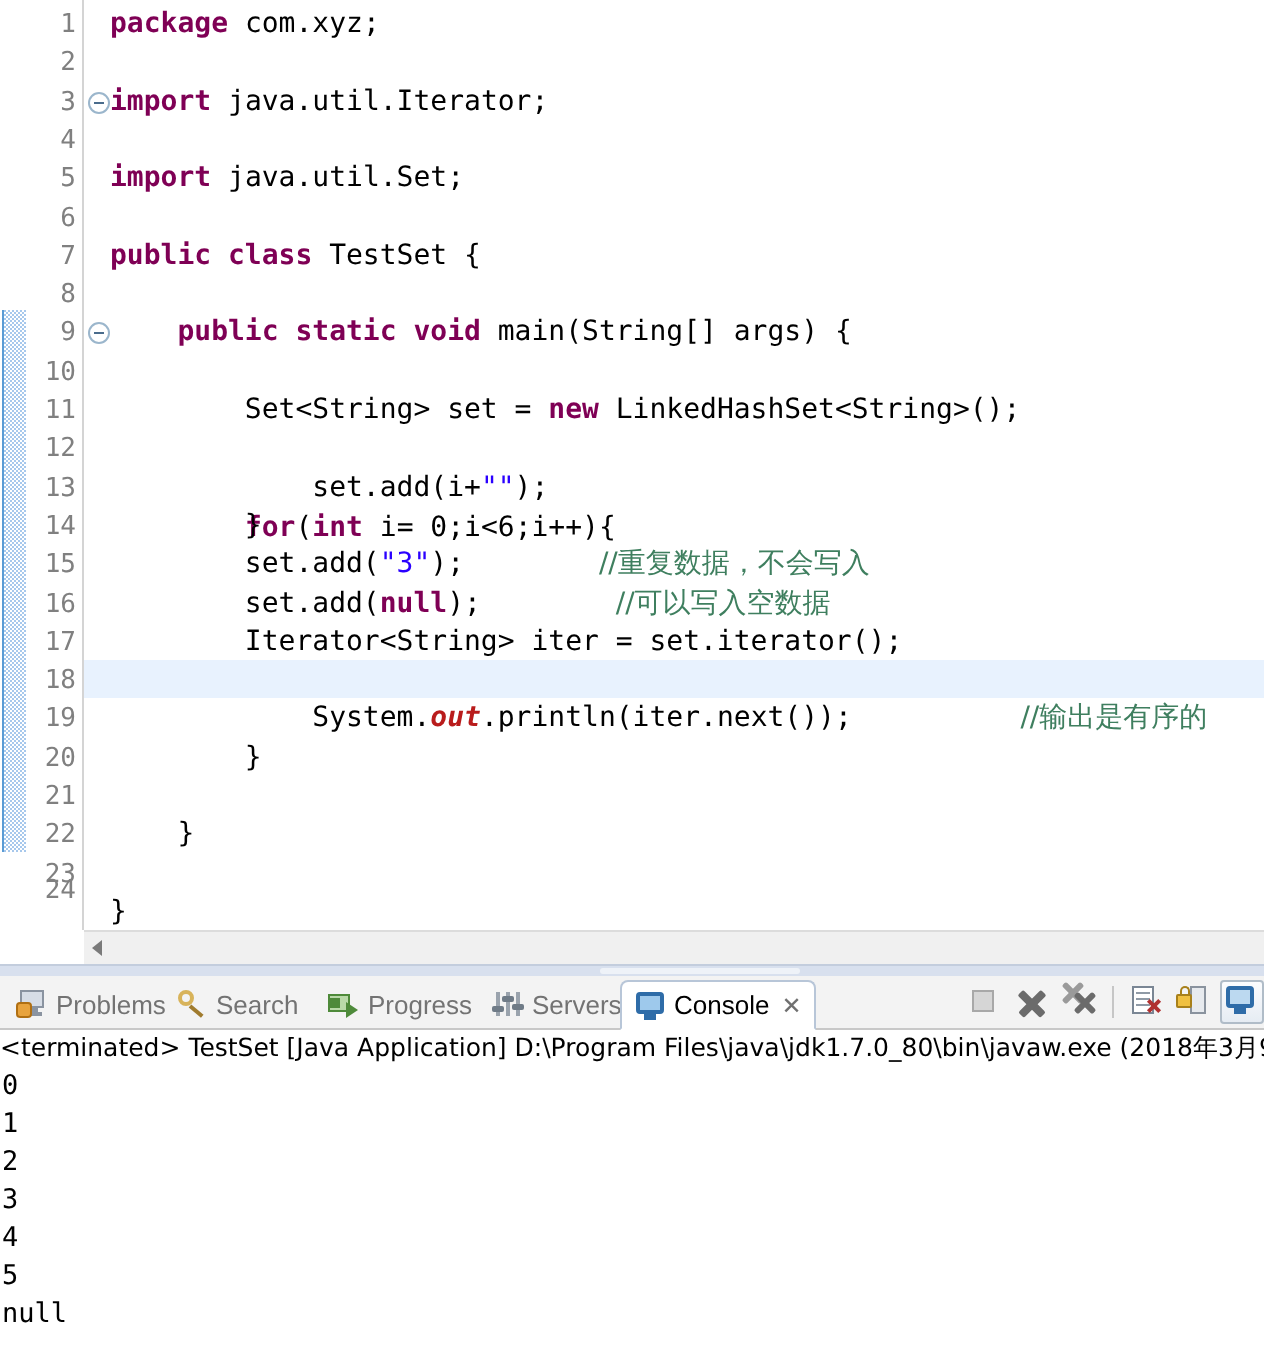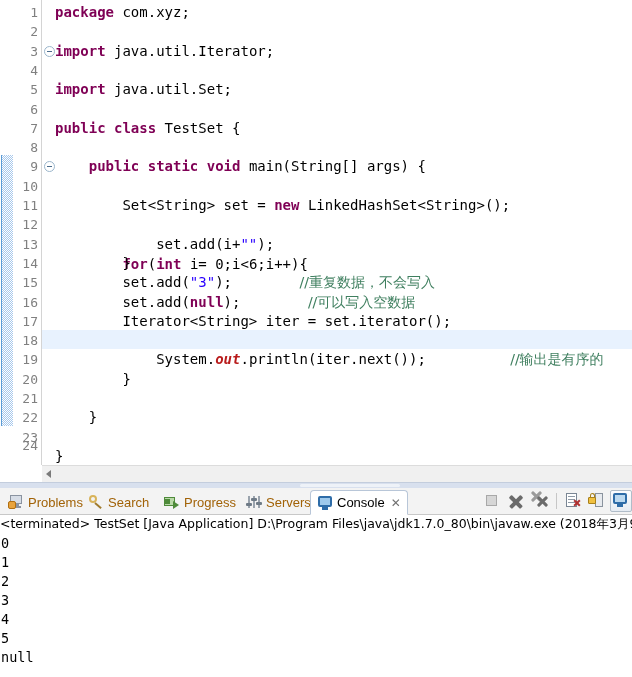--- a/index.html
+++ b/index.html
@@ -153,21 +153,21 @@
     border-bottom: 1px solid #c8c8c8;
   }
   .tab {
     position: absolute; top: 2px;
     height: 24px;
     display: flex; align-items: center;
     gap: 4px;
     padding: 0 6px;
     font-family: "Liberation Sans", sans-serif;
     font-size: 13px;
-    color: #a16207;
+    color: #737373;
     white-space: nowrap;
   }
   .tab.selected {
     color: #000000;
     background: #ffffff;
     border: 1px solid #b8c6d8;
     border-bottom: 1px solid #ffffff;
     border-radius: 4px 4px 0 0;
     box-sizing: border-box;
     height: 25px;

